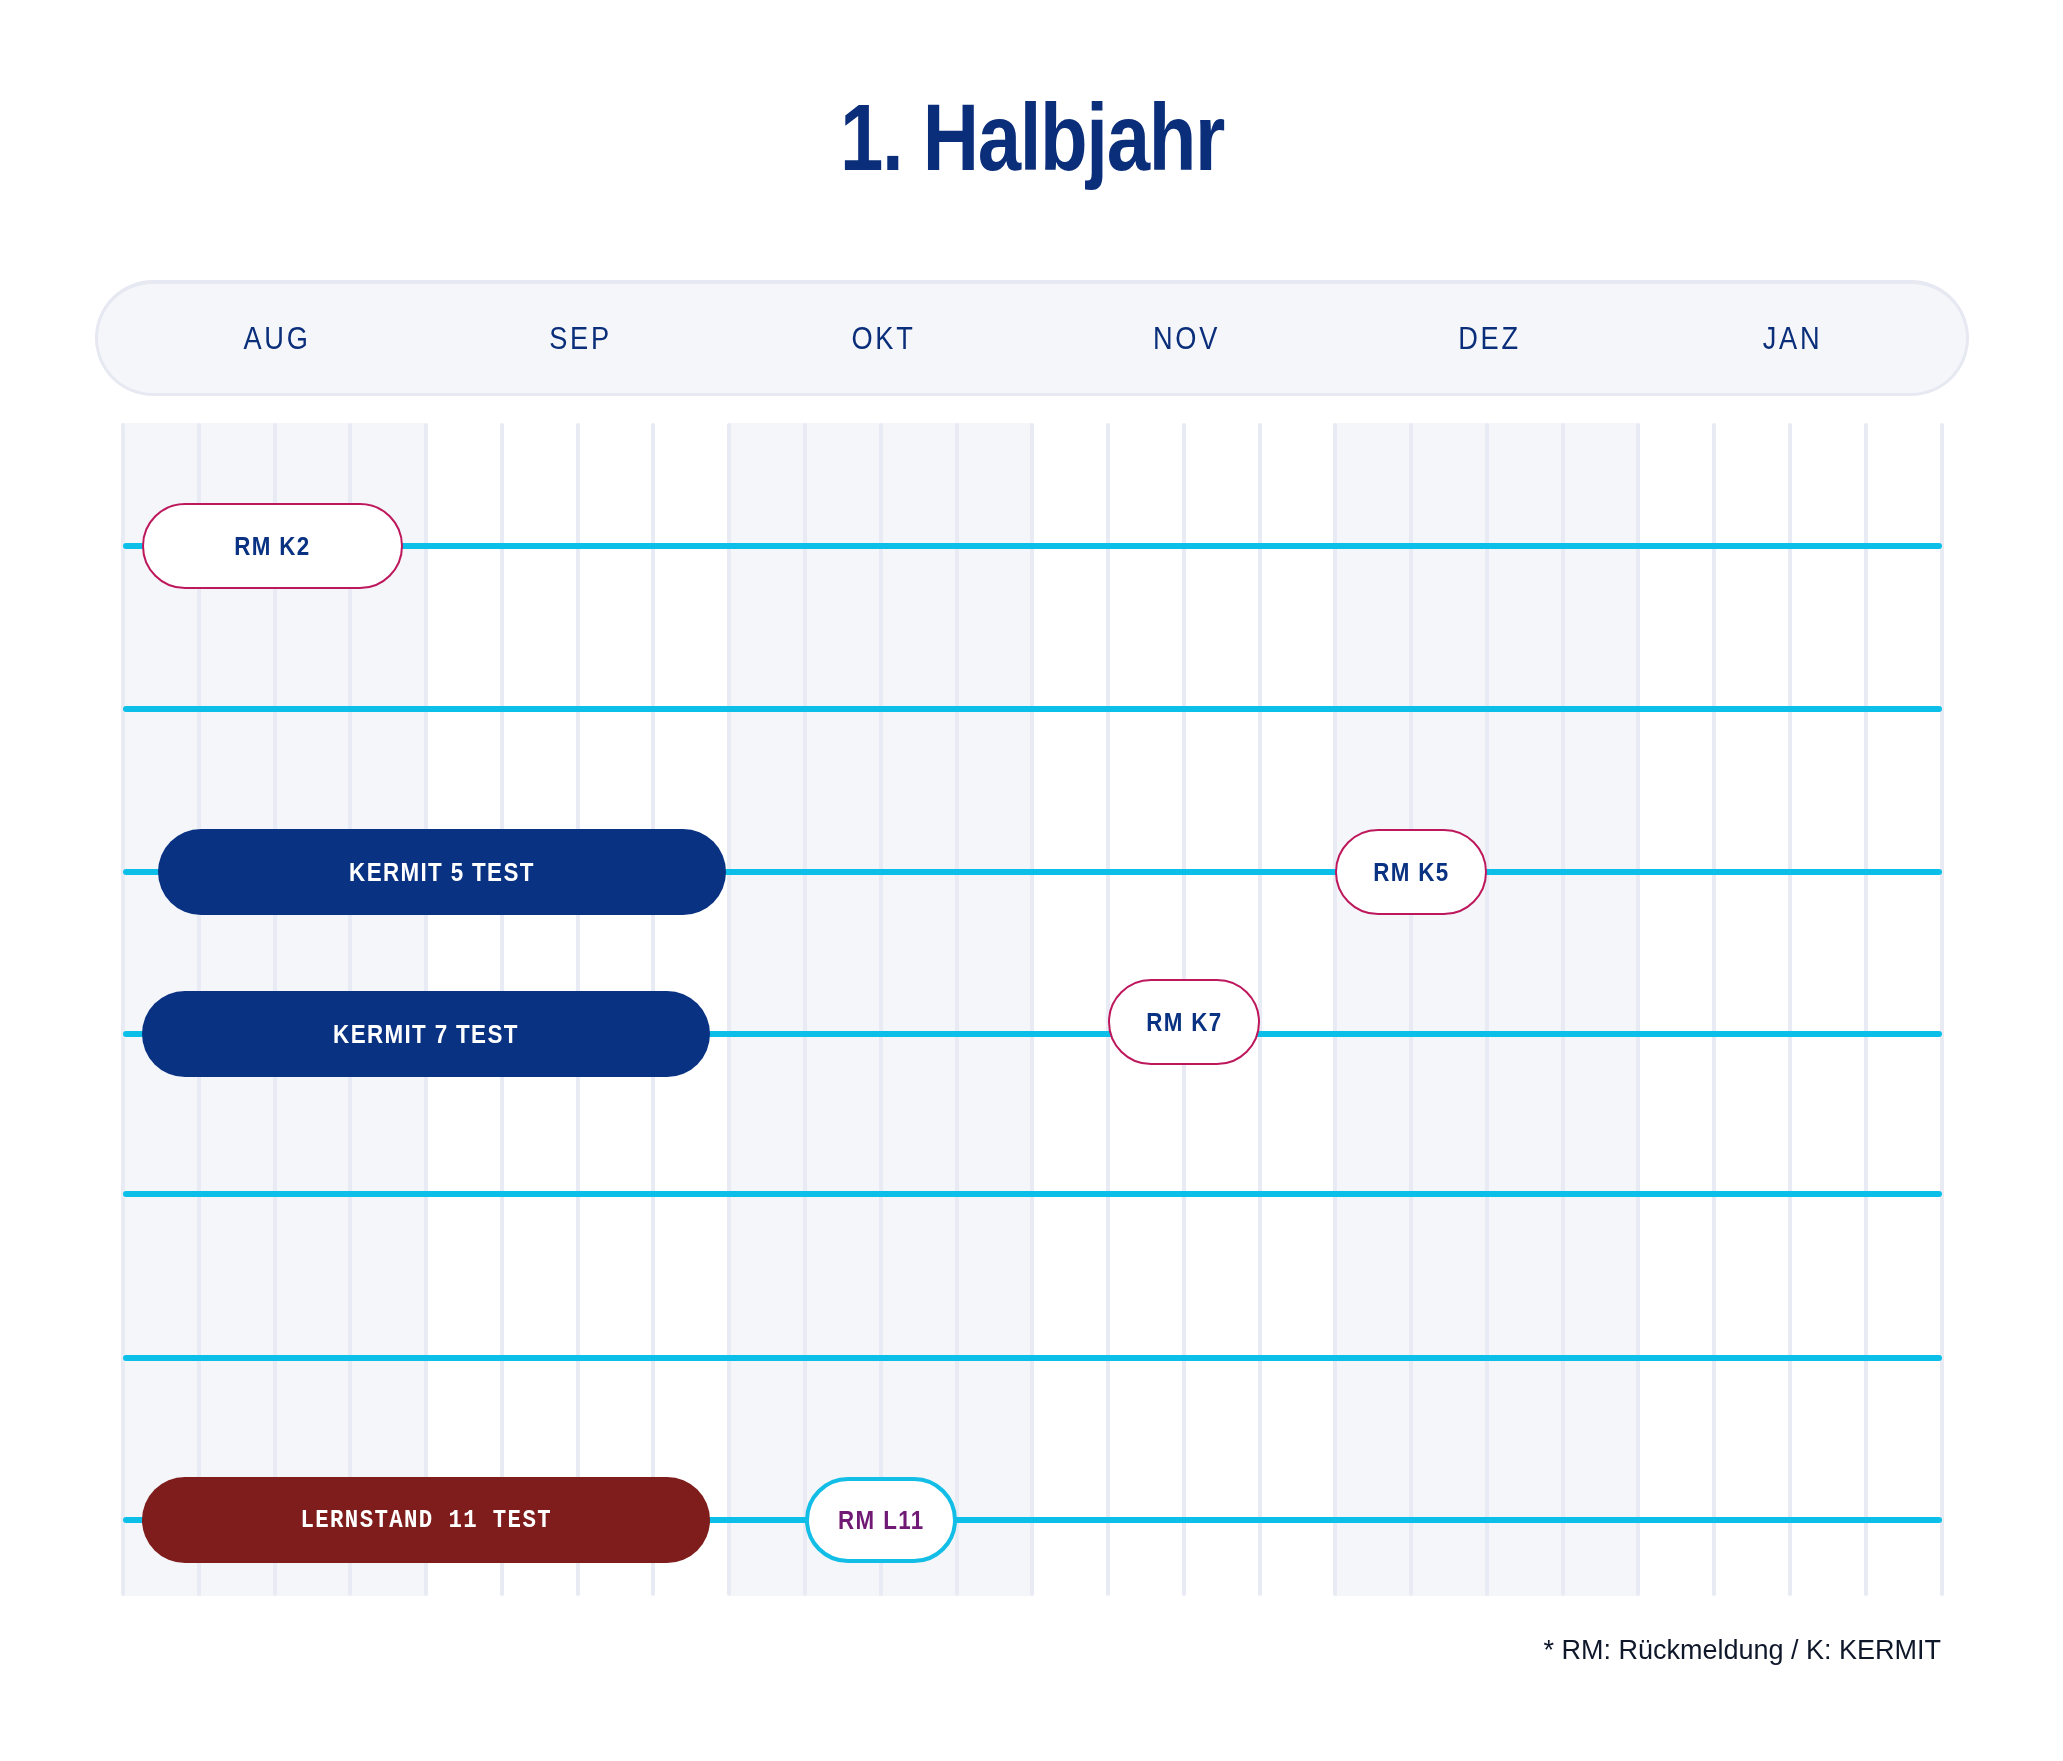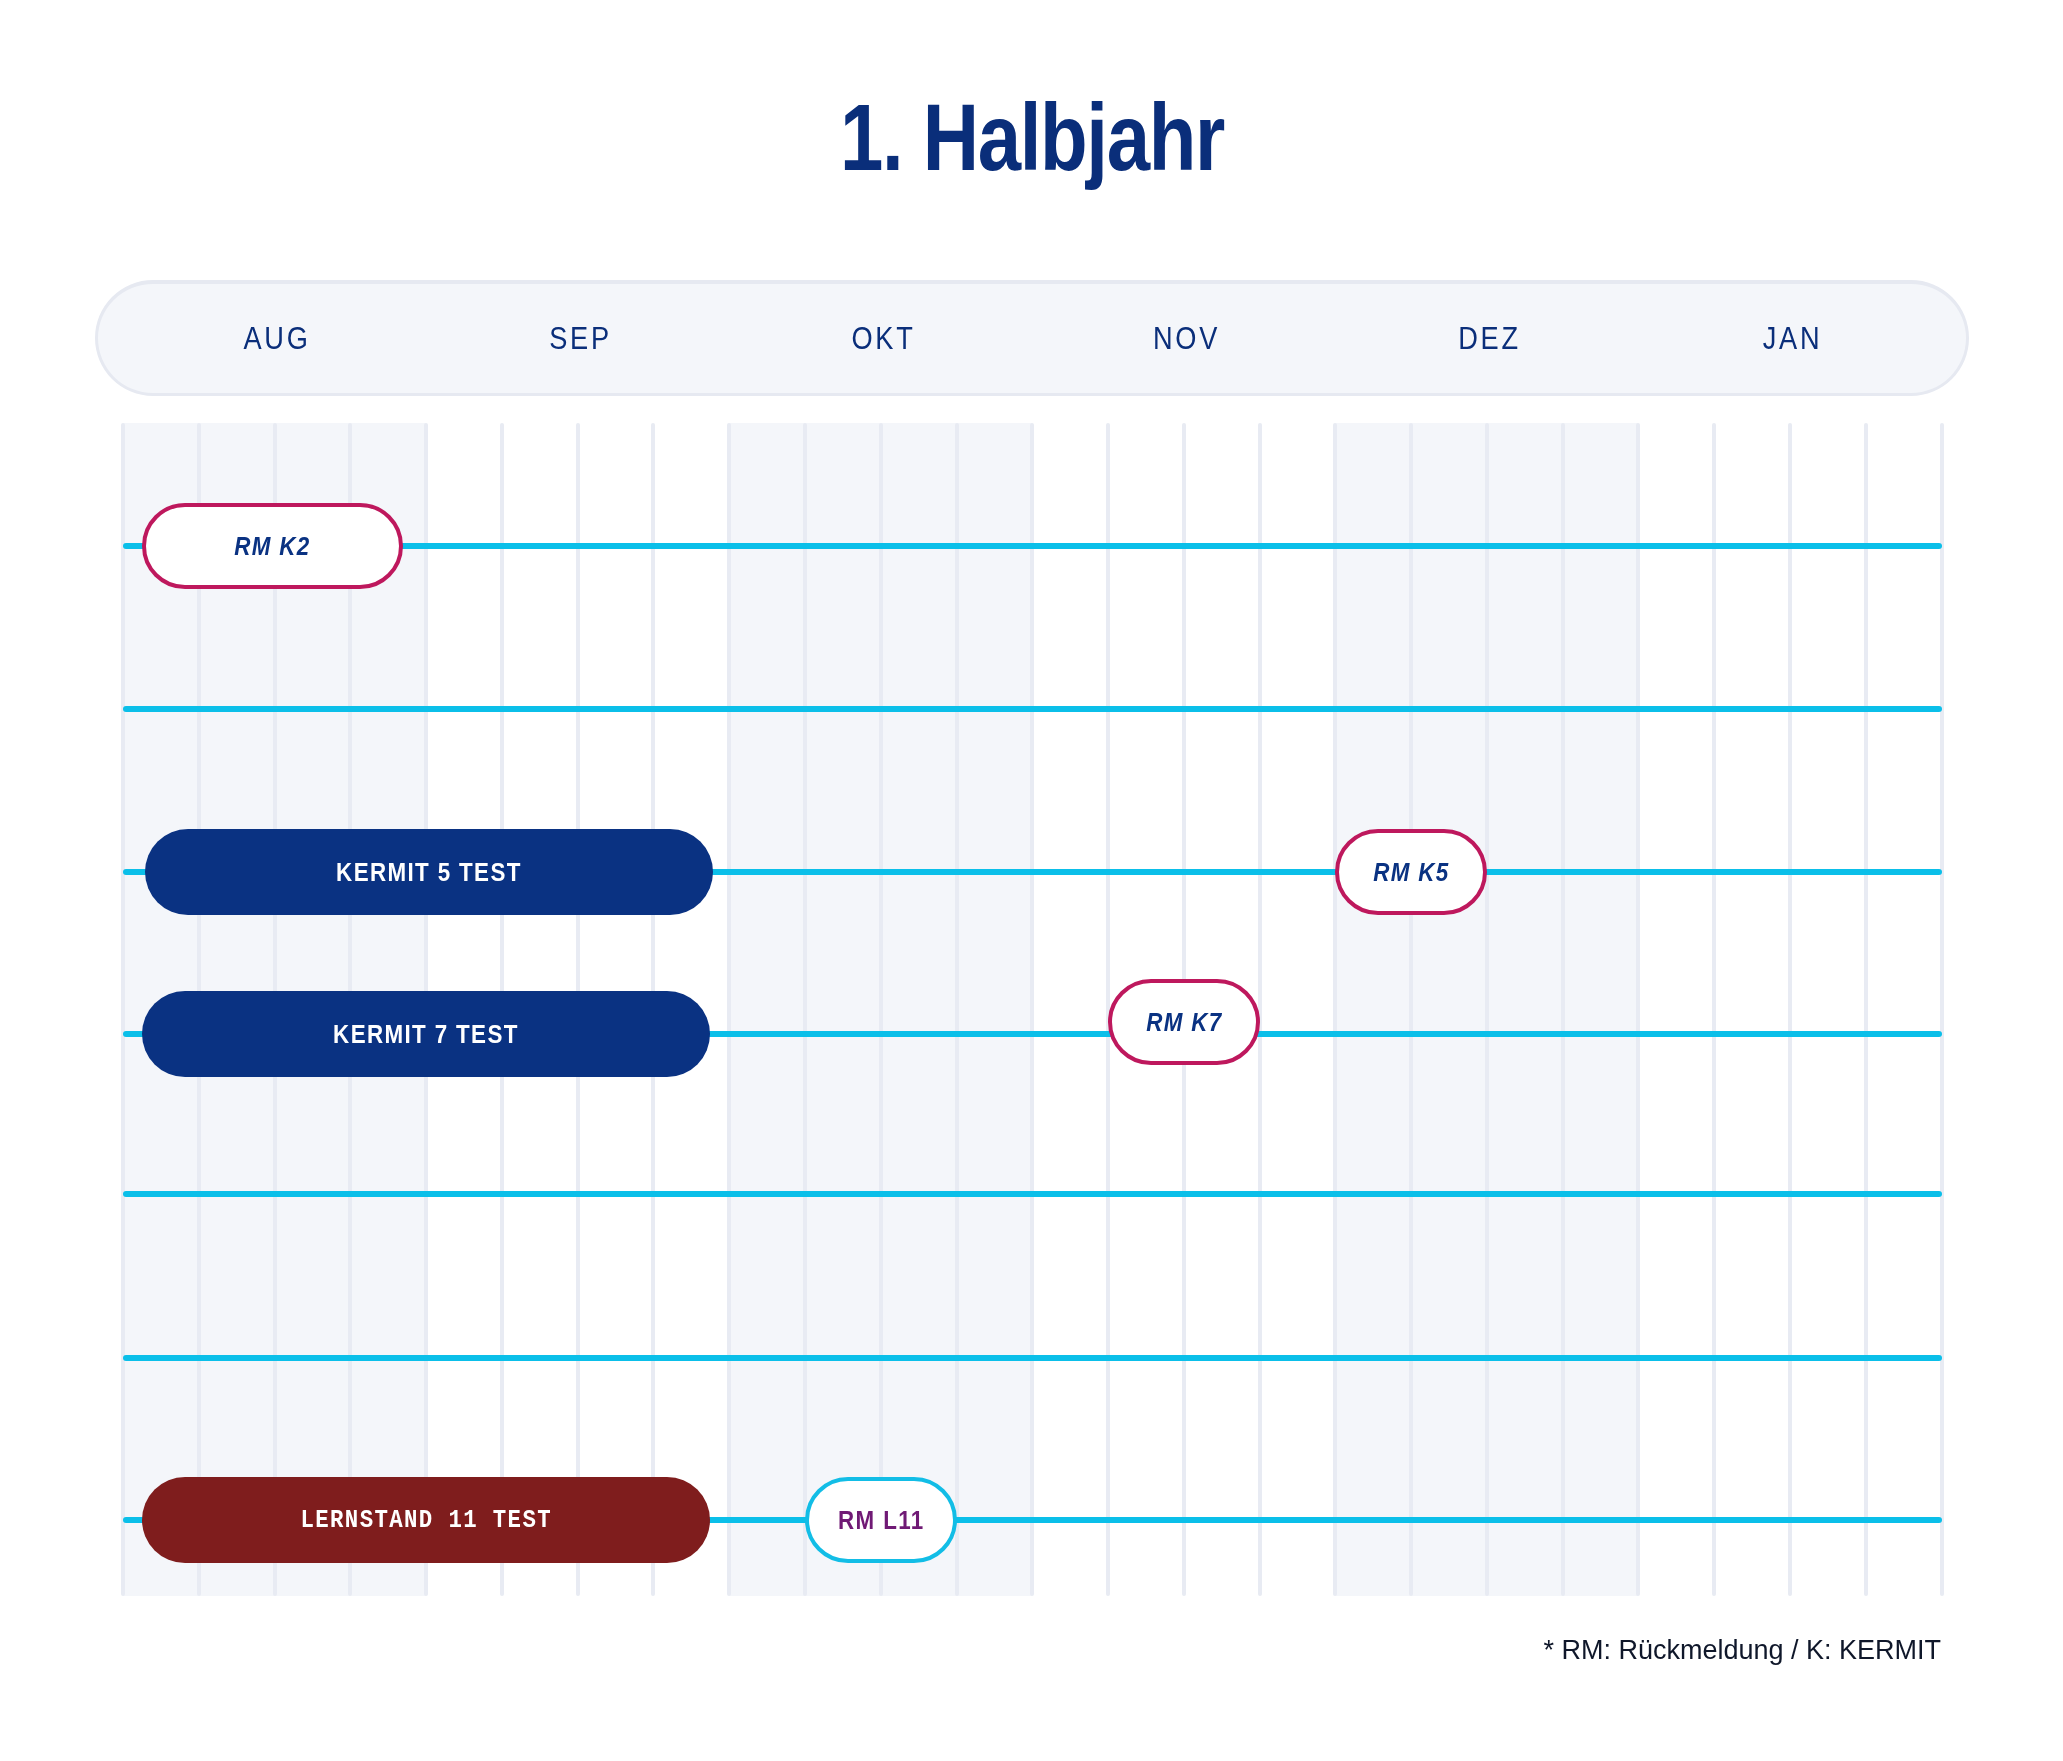--- a/index.html
+++ b/index.html
@@ -17,21 +17,21 @@
   .grid { position: absolute; left: 123px; top: 423px; width: 1819px; height: 1173px; }
   .band { position: absolute; top: 0; height: 100%; background: #f4f6fa; }
   .vline { position: absolute; top: 0; height: 100%; width: 4.8px; margin-left: -2.4px; background: #e8ebf3; border-radius: 2.4px; }
   .hline { position: absolute; left: 0; width: 100%; height: 5.6px; margin-top: -2.8px; background: #0bbfe9; border-radius: 3.2px; }
   .pill { position: absolute; box-sizing: border-box; border-radius: 44px; height: 86px;
           display: flex; align-items: center; justify-content: center;
           font-family: "Liberation Sans", sans-serif; font-weight: 700; font-size: 26px; letter-spacing: 1.6px; }
   .pill span { display: inline-block; transform: scaleX(0.86); }
   .pill.solid-navy { background: #0a3282; color: #ffffff; }
   .pill.solid-cyan { background: #7f1d1d; color: #ffffff; font-family: Liberation Mono, monospace; }
-  .pill.outline-navy { background: #ffffff; border: 4px solid #be185d; color: #0a3282; font-style: italic; }
+  .pill.outline-navy { background: #ffffff; border: 2px solid #be185d; color: #0a3282; }
   .pill.outline-cyan { background: #ffffff; border: 4px solid #12bde6; color: #701a75; }
   .footnote { position: absolute; right: 123px; top: 1635px; font-family: "Liberation Sans", sans-serif;
               font-size: 27px; color: #0f172a; }
 </style>
 </head>
 <body>
 
 <div class="title">1. Halbjahr</div>
 
 <div class="month-bar">
@@ -71,21 +71,21 @@
     <div class="vline" style="left: 1591px;"></div>
     <div class="vline" style="left: 1667px;"></div>
     <div class="vline" style="left: 1743px;"></div>
     <div class="vline" style="left: 1819px;"></div>
     <div class="hline" style="top: 123px;"></div>
     <div class="pill outline-navy" style="left: 19px; width: 261px; top: 80px;">
       <span>RM K2</span>
     </div>
     <div class="hline" style="top: 286px;"></div>
     <div class="hline" style="top: 449px;"></div>
-    <div class="pill solid-navy" style="left: 22px; width: 568px; top: 406px; justify-content: center;">
+    <div class="pill solid-navy" style="left: 35px; width: 568px; top: 406px; justify-content: center;">
       <span>KERMIT 5 TEST</span>
     </div>
     <div class="pill outline-navy" style="left: 1212px; width: 152px; top: 406px;">
       <span>RM K5</span>
     </div>
     <div class="hline" style="top: 611px;"></div>
     <div class="pill solid-navy" style="left: 19px; width: 568px; top: 568px;">
       <span>KERMIT 7 TEST</span>
     </div>
     <div class="pill outline-navy" style="left: 985px; width: 152px; top: 556px;">

